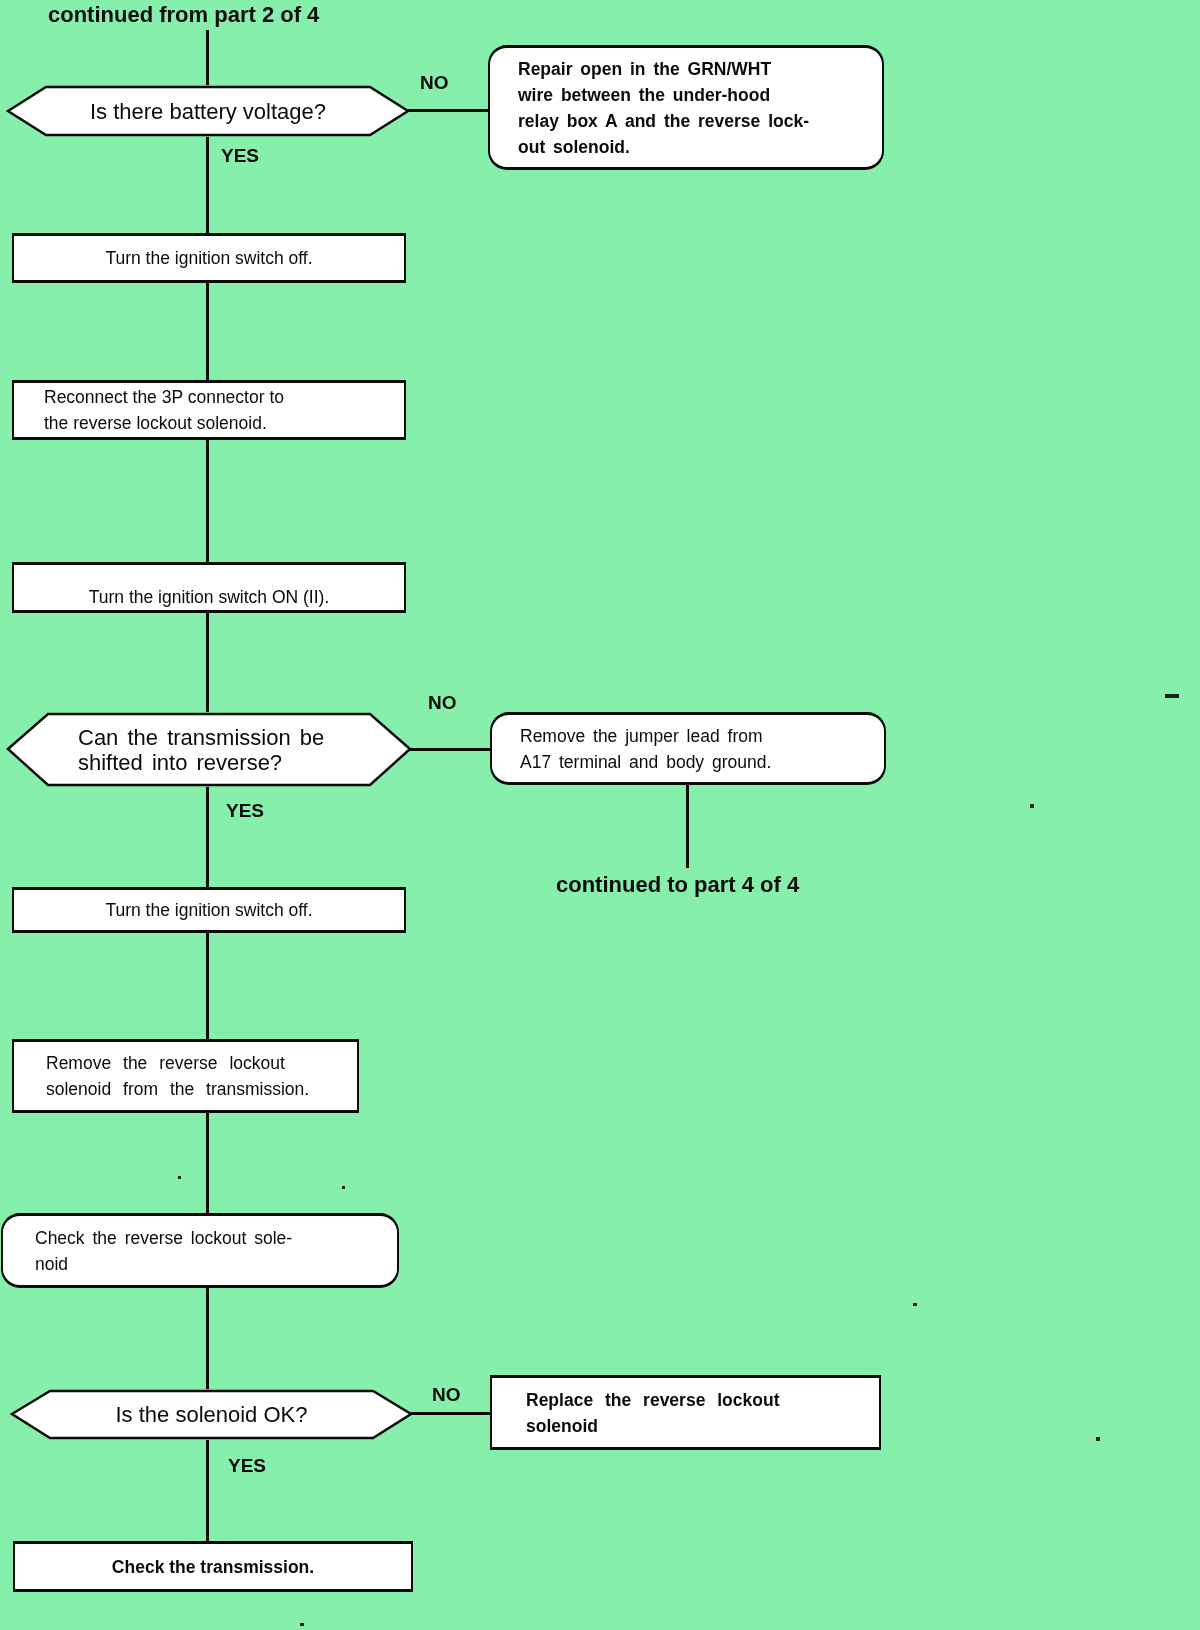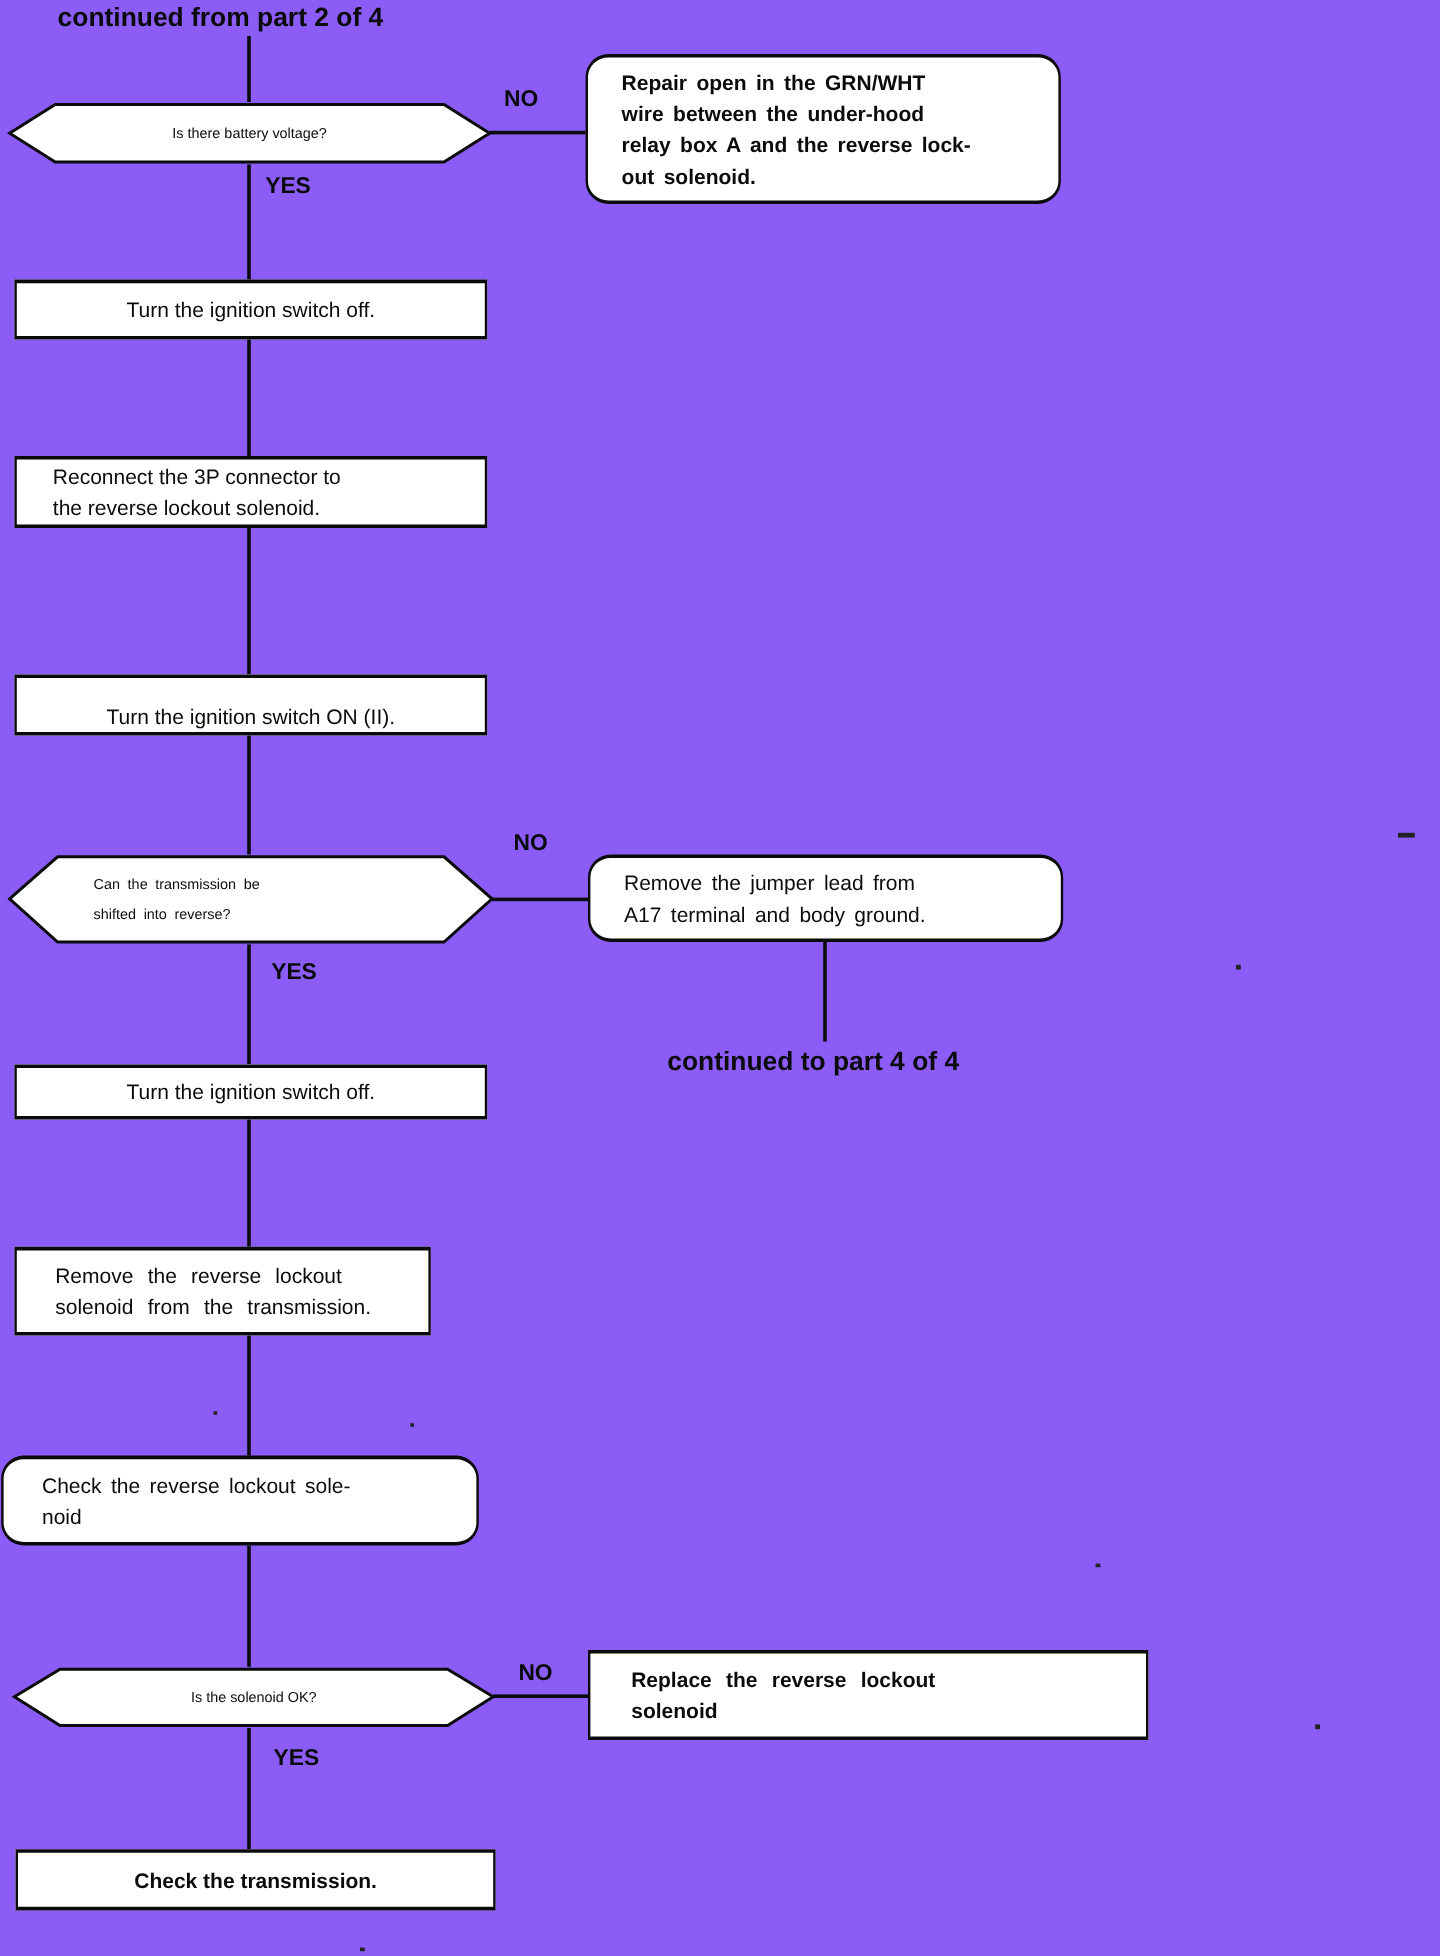--- a/index.html
+++ b/index.html
@@ -1,37 +1,37 @@
 <!DOCTYPE html>
 <html><head>
 <meta charset="utf-8">
 <style>
   html,body{margin:0;padding:0;background:#fff;}
   .page{
-    position:relative;width:1200px;height:1630px;background:#8b5cf6;
+    position:relative;width:1200px;height:1630px;background:#86efac;
     font-family:"Liberation Sans", sans-serif;color:#0b0b0b;overflow:hidden;
   }
   .vline{position:absolute;width:3px;background:#0b0b0b;}
   .hline{position:absolute;height:3px;background:#0b0b0b;}
   .abox{
     position:absolute;background:#fff;border:2px solid #0b0b0b;
     border-top-width:3px;border-bottom-width:3px;
     display:flex;align-items:center;font-size:17.5px;line-height:26px;
     white-space:pre-line;box-sizing:border-box;
   }
   .abox.center{justify-content:center;text-align:center;}
   .abox.left{padding-left:30px;padding-right:8px;text-align:left;}
   .bold{font-weight:700;}
   .sp1{word-spacing:3px;border-radius:19px;}
   .sp2{word-spacing:7px;}
   .hex{position:absolute;}
   .hex svg{position:absolute;left:0;top:0;}
   .hex .hex-text{
     position:absolute;inset:0;display:flex;align-items:center;
-    font-size:12px;line-height:25px;white-space:pre-line;
+    font-size:22px;line-height:25px;white-space:pre-line;
   }
   .hex .hex-text.center{justify-content:center;text-align:center;}
   .hex .hex-text.left{padding-left:72px;text-align:left;}
   .caption{position:absolute;font-weight:700;font-size:22px;white-space:nowrap;}
   .branch-label{position:absolute;font-size:19px;font-weight:600;white-space:nowrap;}
   .speck{position:absolute;background:#222;}
 </style>
 </head>
 <body>
 
@@ -115,21 +115,21 @@
 
   <div class="hex" style="left:10px;top:1389px;width:403px;height:51px;">
     <svg width="403" height="51">
       <polygon points="2,25 40,2 363,2 401,25 363,49 40,49" fill="#ffffff" stroke="#0b0b0b" stroke-width="2.5"></polygon>
     </svg>
     <span class="hex-text center">Is the solenoid OK?</span>
   </div>
   <div class="branch-label" style="left:432px;top:1384px;">NO</div>
   <div class="hline" style="left:411px;top:1412px;width:79px;"></div>
 
-  <div class="abox left bold sp2" style="left:490px;top:1375px;width:467px;height:75px;padding-left:34px;">
+  <div class="abox left bold sp2" style="left:490px;top:1375px;width:391px;height:75px;padding-left:34px;">
     <span>Replace the reverse lockout
 solenoid</span>
   </div>
 
   <div class="branch-label" style="left:228px;top:1455px;">YES</div>
   <div class="vline" style="left:206px;top:1440px;height:101px;"></div>
 
   <div class="abox center bold" style="left:13px;top:1541px;width:400px;height:51px;">
     <span>Check the transmission.</span>
   </div>

